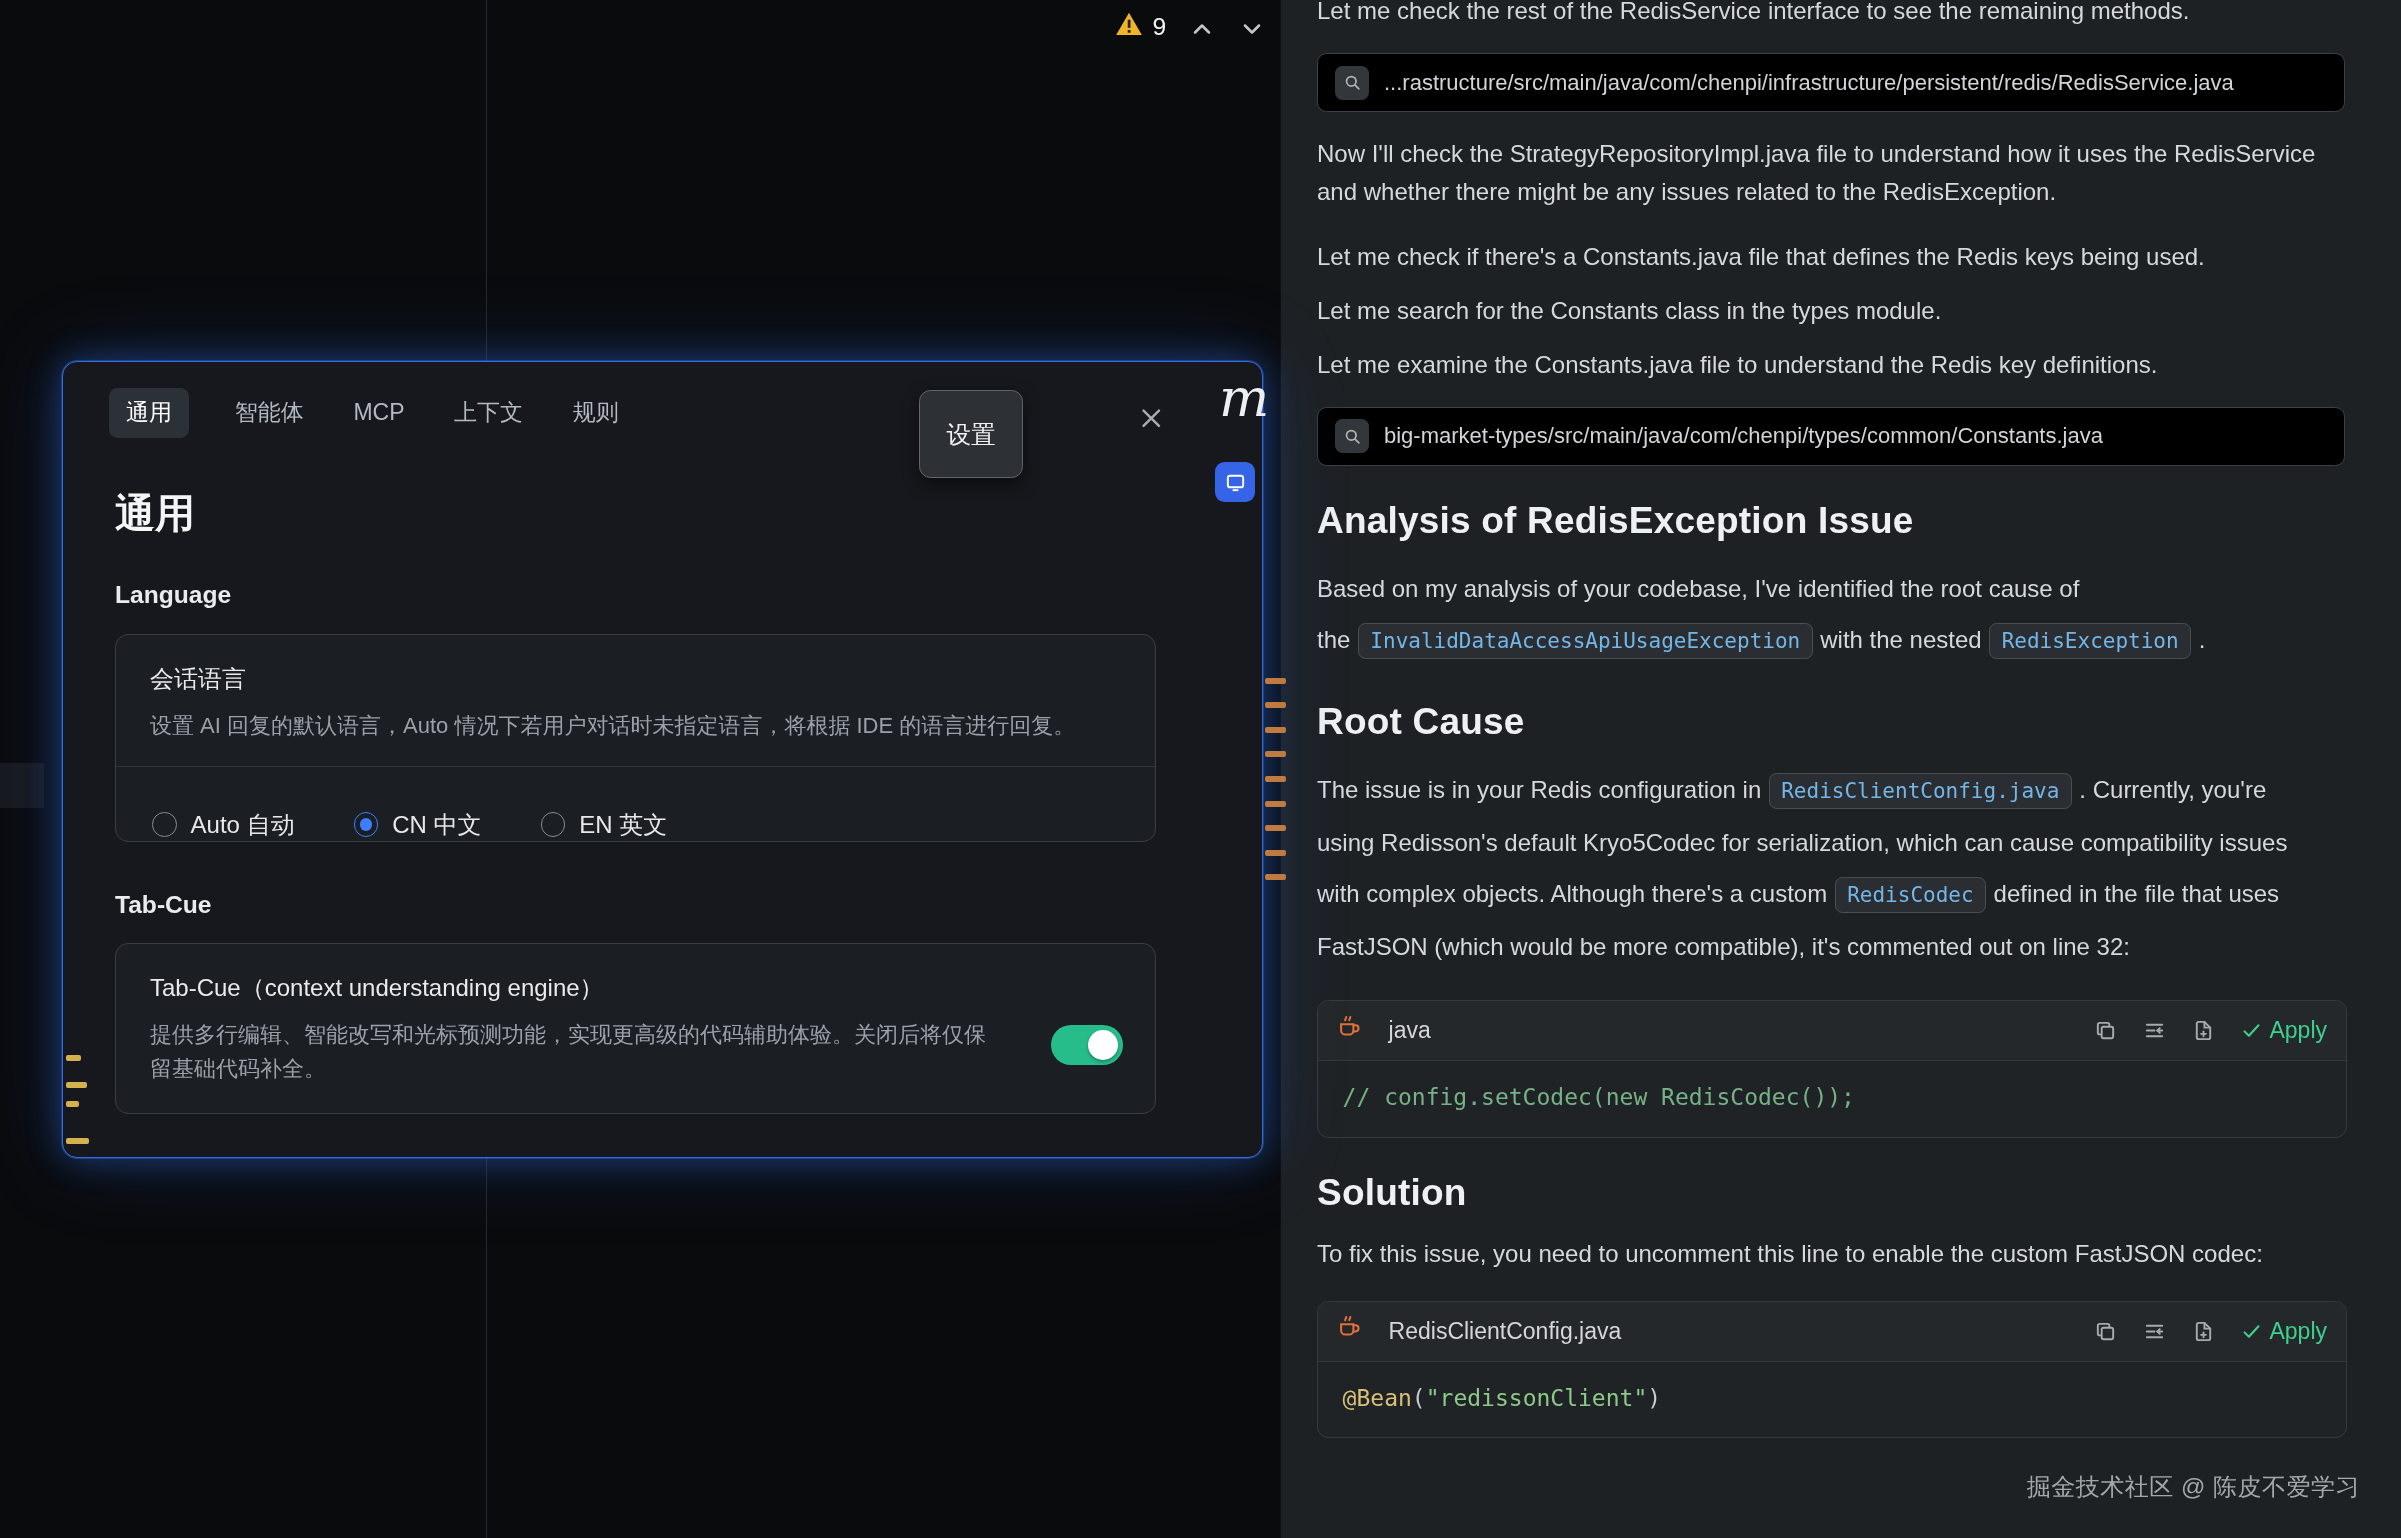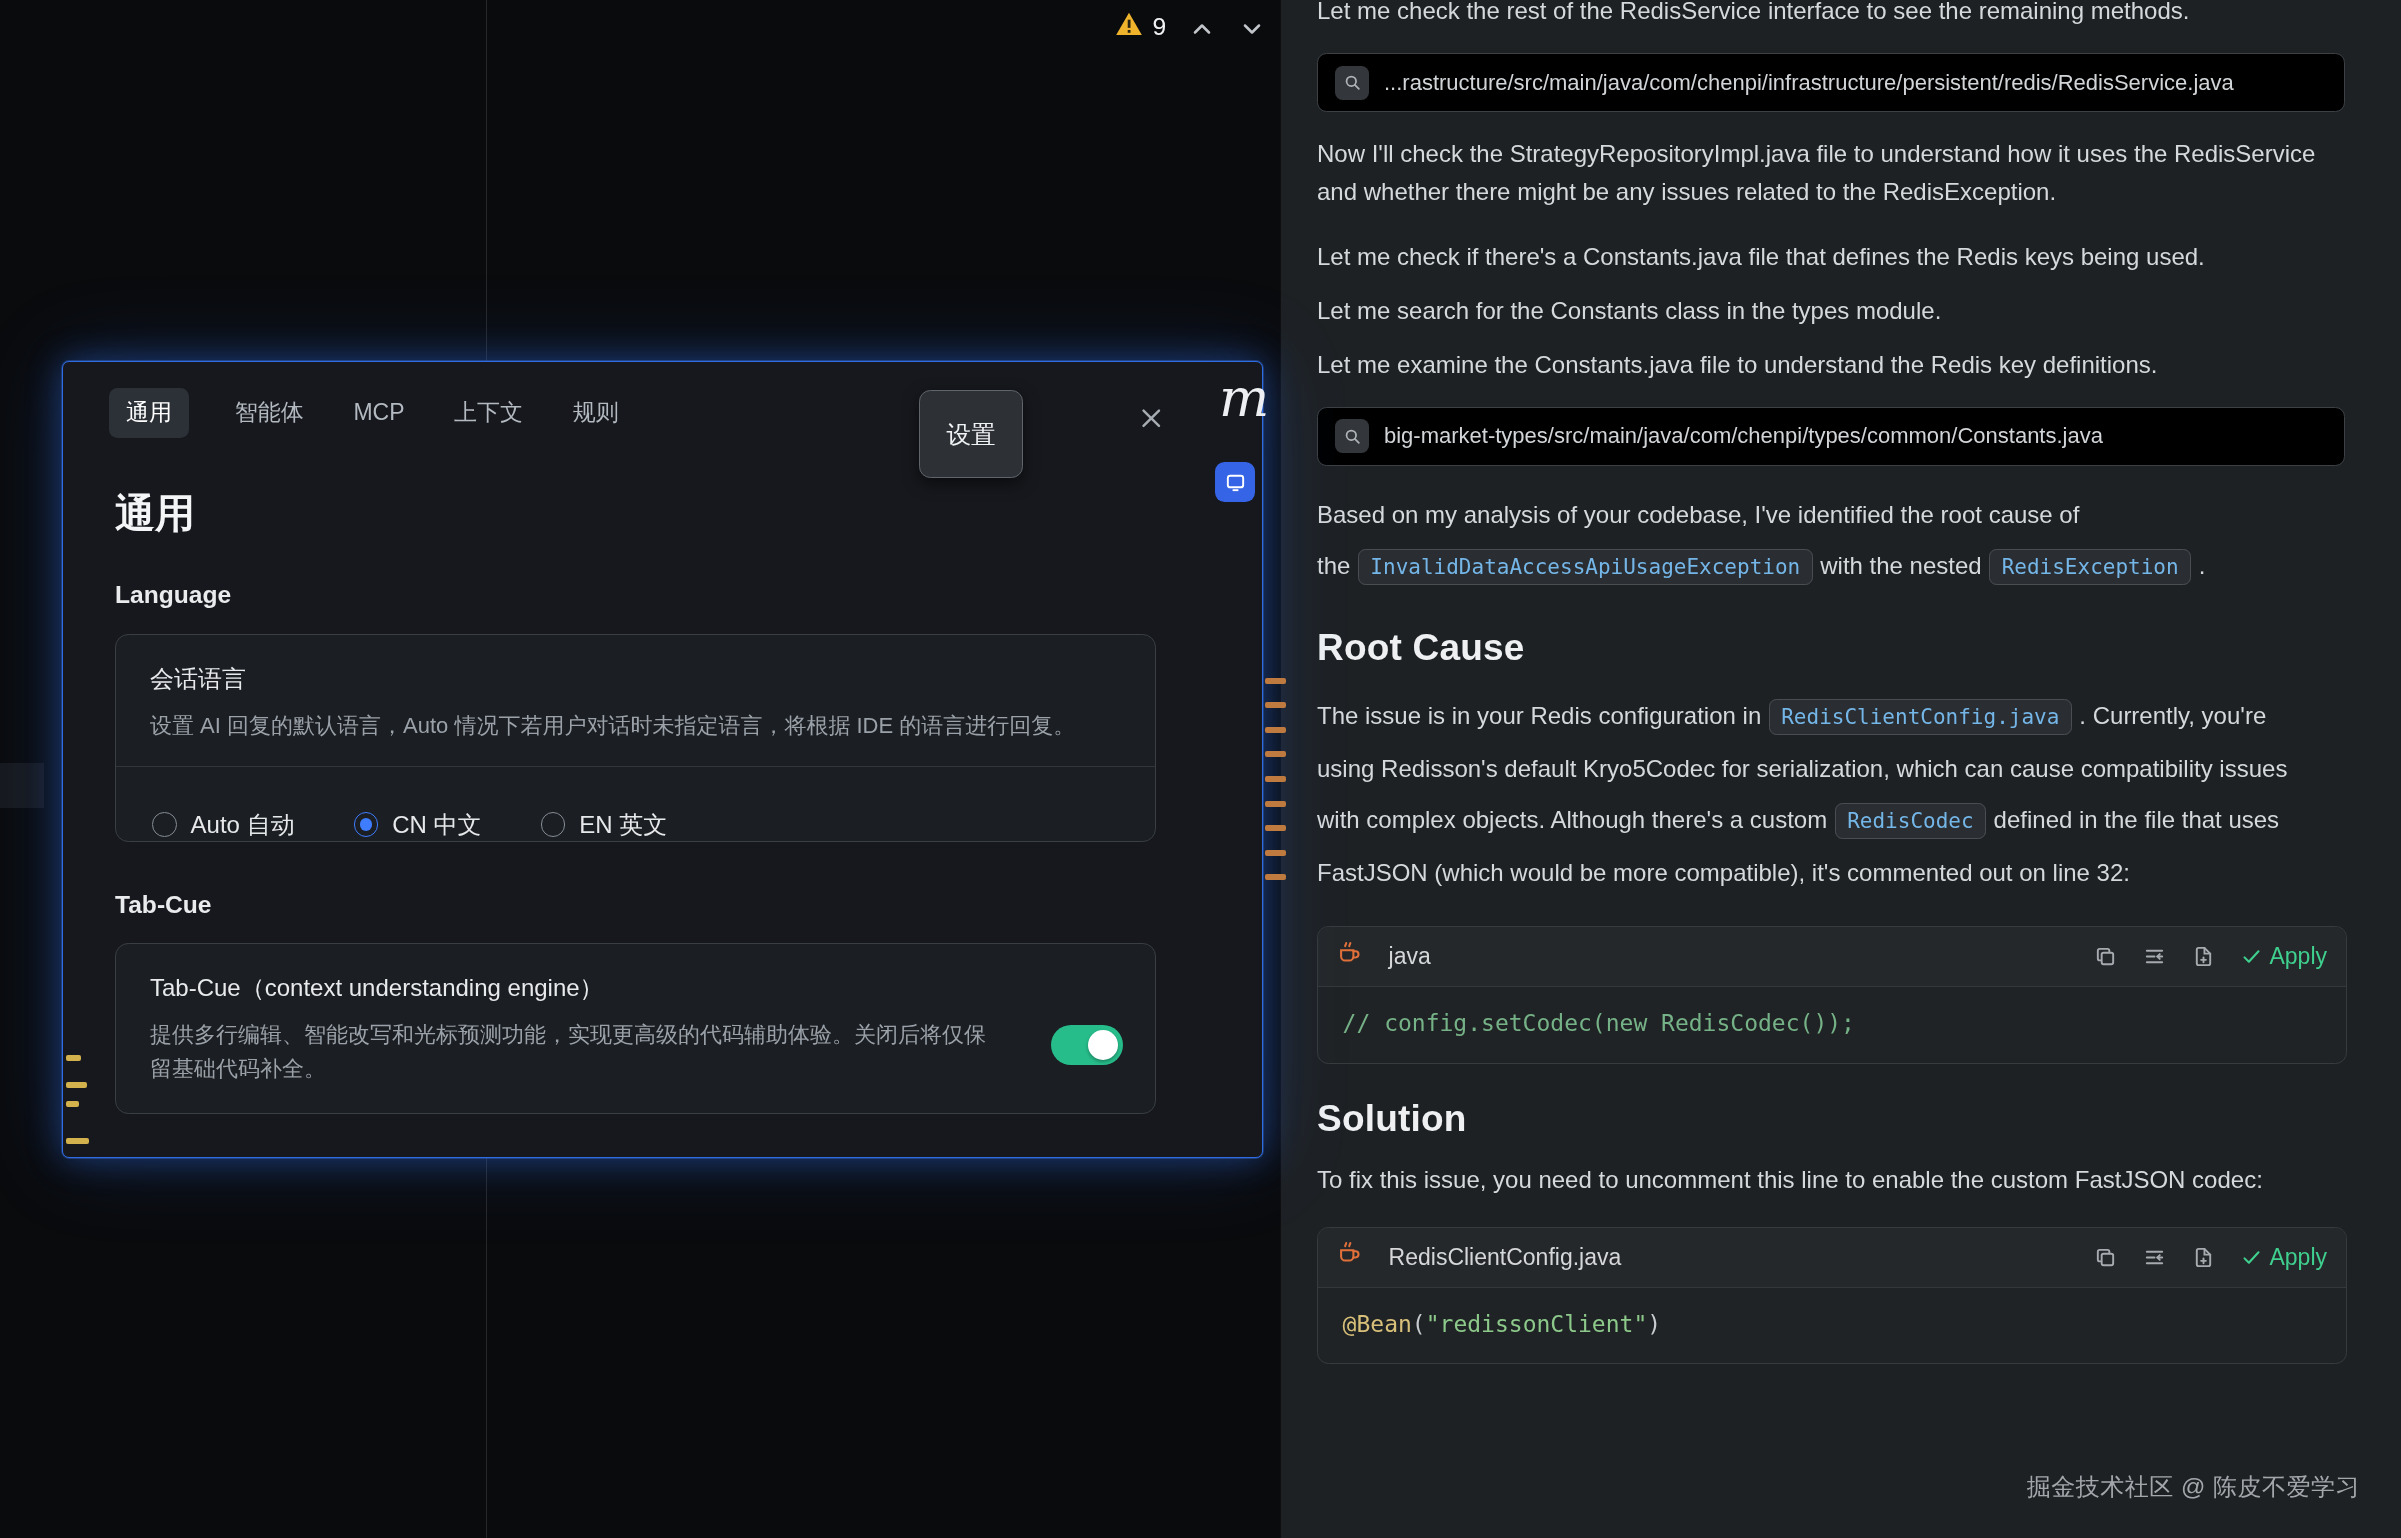--- a/index.html
+++ b/index.html
@@ -66,21 +66,21 @@
     color:#3fcf8e;font-size:23px;font-family:inherit;padding:0;}
   .cb-body{padding:21px 24.6px 24.6px;font-family:"DejaVu Sans Mono","Liberation Mono",monospace;
     font-size:23px;line-height:30px;color:#c8ccd0;white-space:pre;}
   .tok-comment{color:#76b287;}
   .tok-anno{color:#d8c07a;}
   .tok-str{color:#8cc98a;}
   .tok-plain{color:#c8ccd0;}
 
   
   .modal{position:absolute;left:62px;top:361px;width:1201px;height:797px;box-sizing:border-box;
-    background:#16181d;border:1.9px solid #2e6ce6;border-radius:7px;z-index:20;
+    background:#16181d;border:1.9px solid #2e6ce6;border-radius:15px;z-index:20;
     box-shadow:0 0 0 0.9px rgba(62,120,235,.35),0 0 34px rgba(47,108,230,.45),0 0 85px rgba(47,108,230,.22);}
   .tabs{display:flex;align-items:center;gap:42px;margin:28px 0 0 46px;height:45px;}
   .tab{font-size:23px;color:#b3b9c0;cursor:pointer;padding:0 3.8px;}
   .tab.active{background:#2c3037;color:#ffffff;border-radius:8.5px;padding:9.5px 17px;}
   .settings-btn{position:absolute;left:856px;top:28px;height:88px;box-sizing:border-box;
     display:flex;align-items:center;padding:0 26.5px;font-size:24.6px;color:#f0f2f4;
     background:#2d3136;border:0.9px solid #60656c;border-radius:11.4px;
     box-shadow:0 5.7px 15px rgba(0,0,0,.5);cursor:pointer;}
   .close-x{position:absolute;left:1072px;top:40px;width:32px;height:32px;cursor:pointer;
     display:flex;align-items:center;justify-content:center;color:#a6acb2;}
@@ -179,20 +179,21 @@
     <div class="file-chip">
       <span class="chip-ic">
         <svg width="19" height="19" viewBox="0 0 24 24" fill="none" stroke="currentColor" stroke-width="2.2" stroke-linecap="round">
             <circle cx="10.5" cy="10.5" r="6"></circle>
             <line x1="15" y1="15" x2="20" y2="20"></line>
           </svg>
       </span>
       <span class="chip-txt">big-market-types/src/main/java/com/chenpi/types/common/Constants.java</span>
     </div>
 
+    <h2 class="chat-h">Analysis of RedisException Issue</h2>
 
     <p class="cp rich"><span>Based on my analysis of your codebase, I've identified the root cause of the</span><span class="inline-code">InvalidDataAccessApiUsageException</span><span>with the nested</span><span class="inline-code">RedisException</span><span>.</span></p>
 
     <h2 class="chat-h">Root Cause</h2>
 
     <p class="cp rich"><span>The issue is in your Redis configuration in</span><span class="inline-code">RedisClientConfig.java</span><span>. Currently, you're using Redisson's default Kryo5Codec for serialization, which can cause compatibility issues with complex objects. Although there's a custom</span><span class="inline-code">RedisCodec</span><span>defined in the file that uses FastJSON (which would be more compatible), it's commented out on line 32:</span></p>
 
     <div class="codeblock">
       <div class="cb-head">
         <span>

